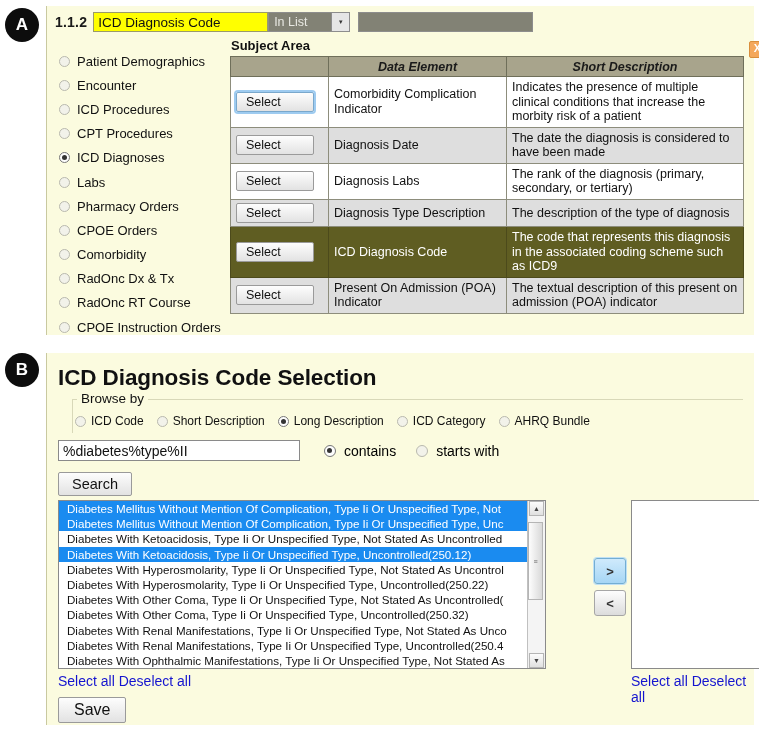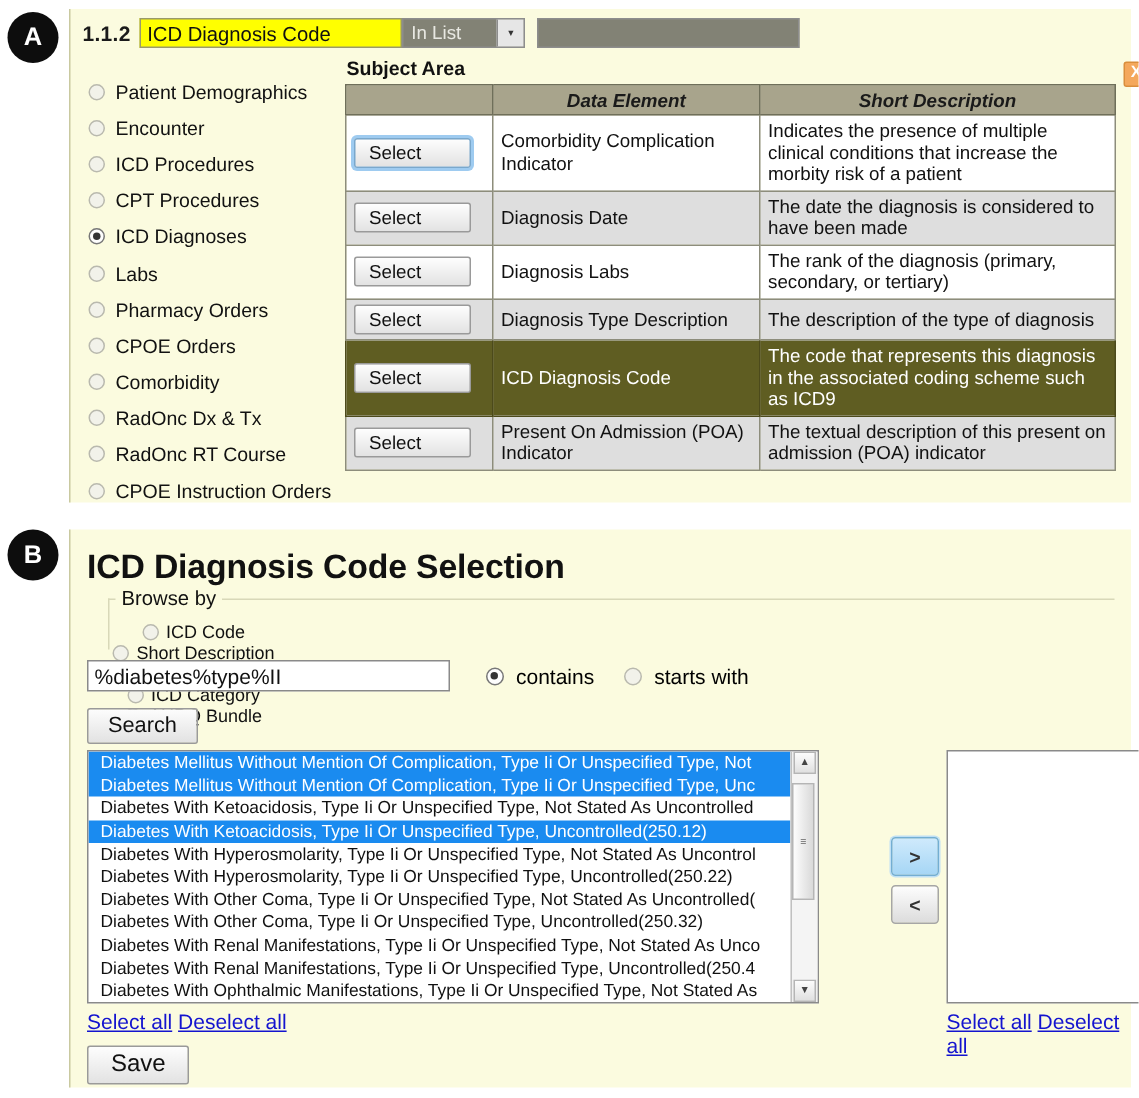--- a/index.html
+++ b/index.html
@@ -125,21 +125,21 @@
   #browse-fs{
     position:absolute;left:25px;top:46px;width:670px;height:33px;
     border:1px solid #d8d8b8;border-right:none;border-bottom:none;
   }
   #browse-legend{
     position:absolute;left:30px;top:38px;background:#fbfbdf;
     font-size:13.5px;color:#111;padding:0 4px;
   }
   #browse-opts{
     position:absolute;left:28px;top:61px;display:flex;align-items:center;
-    font-size:12px;color:#111;flex-direction:column;
+    font-size:12px;color:#111;
   }
   #browse-opts .opt{display:flex;align-items:center;margin-right:13px;cursor:pointer;}
   #browse-opts .radio{margin-right:5px;}
 
   #search-row{position:absolute;left:11px;top:87px;display:flex;align-items:center;}
   #search-input{
     width:242px;height:21px;background:#ffffff;border:1px solid #8a8a8a;
     font-size:14px;color:#111;padding:0 4px;box-sizing:border-box;
     display:flex;align-items:center;font-family:"Liberation Sans", sans-serif;
   }
@@ -197,21 +197,21 @@
     background:linear-gradient(#cfeafc,#a6d6f5);border-color:#73aed3;
     box-shadow:0 0 0 1px #bfe0f5;
   }
 
   #rightbox{
     position:absolute;left:584px;top:147px;width:170px;height:167px;
     background:#ffffff;border:1px solid #8a8a8a;
   }
 
   .lnkrow{position:absolute;font-size:14px;}
-  .lnk{color:#1414cf;text-decoration:underline;cursor:pointer;}
+  .lnk{color:#1414cf;cursor:pointer;}
   #left-links{left:11px;top:320px;}
   #right-links{left:584px;top:320px;}
 
   #save-btn{
     position:absolute;left:11px;top:344px;
     background:linear-gradient(#fdfdfd,#e2e2e2);
     border:1px solid #9a9a9a;border-radius:2px;
     font-size:16px;color:#111;padding:3px 15px;cursor:pointer;
     font-family:"Liberation Sans", sans-serif;
   }

